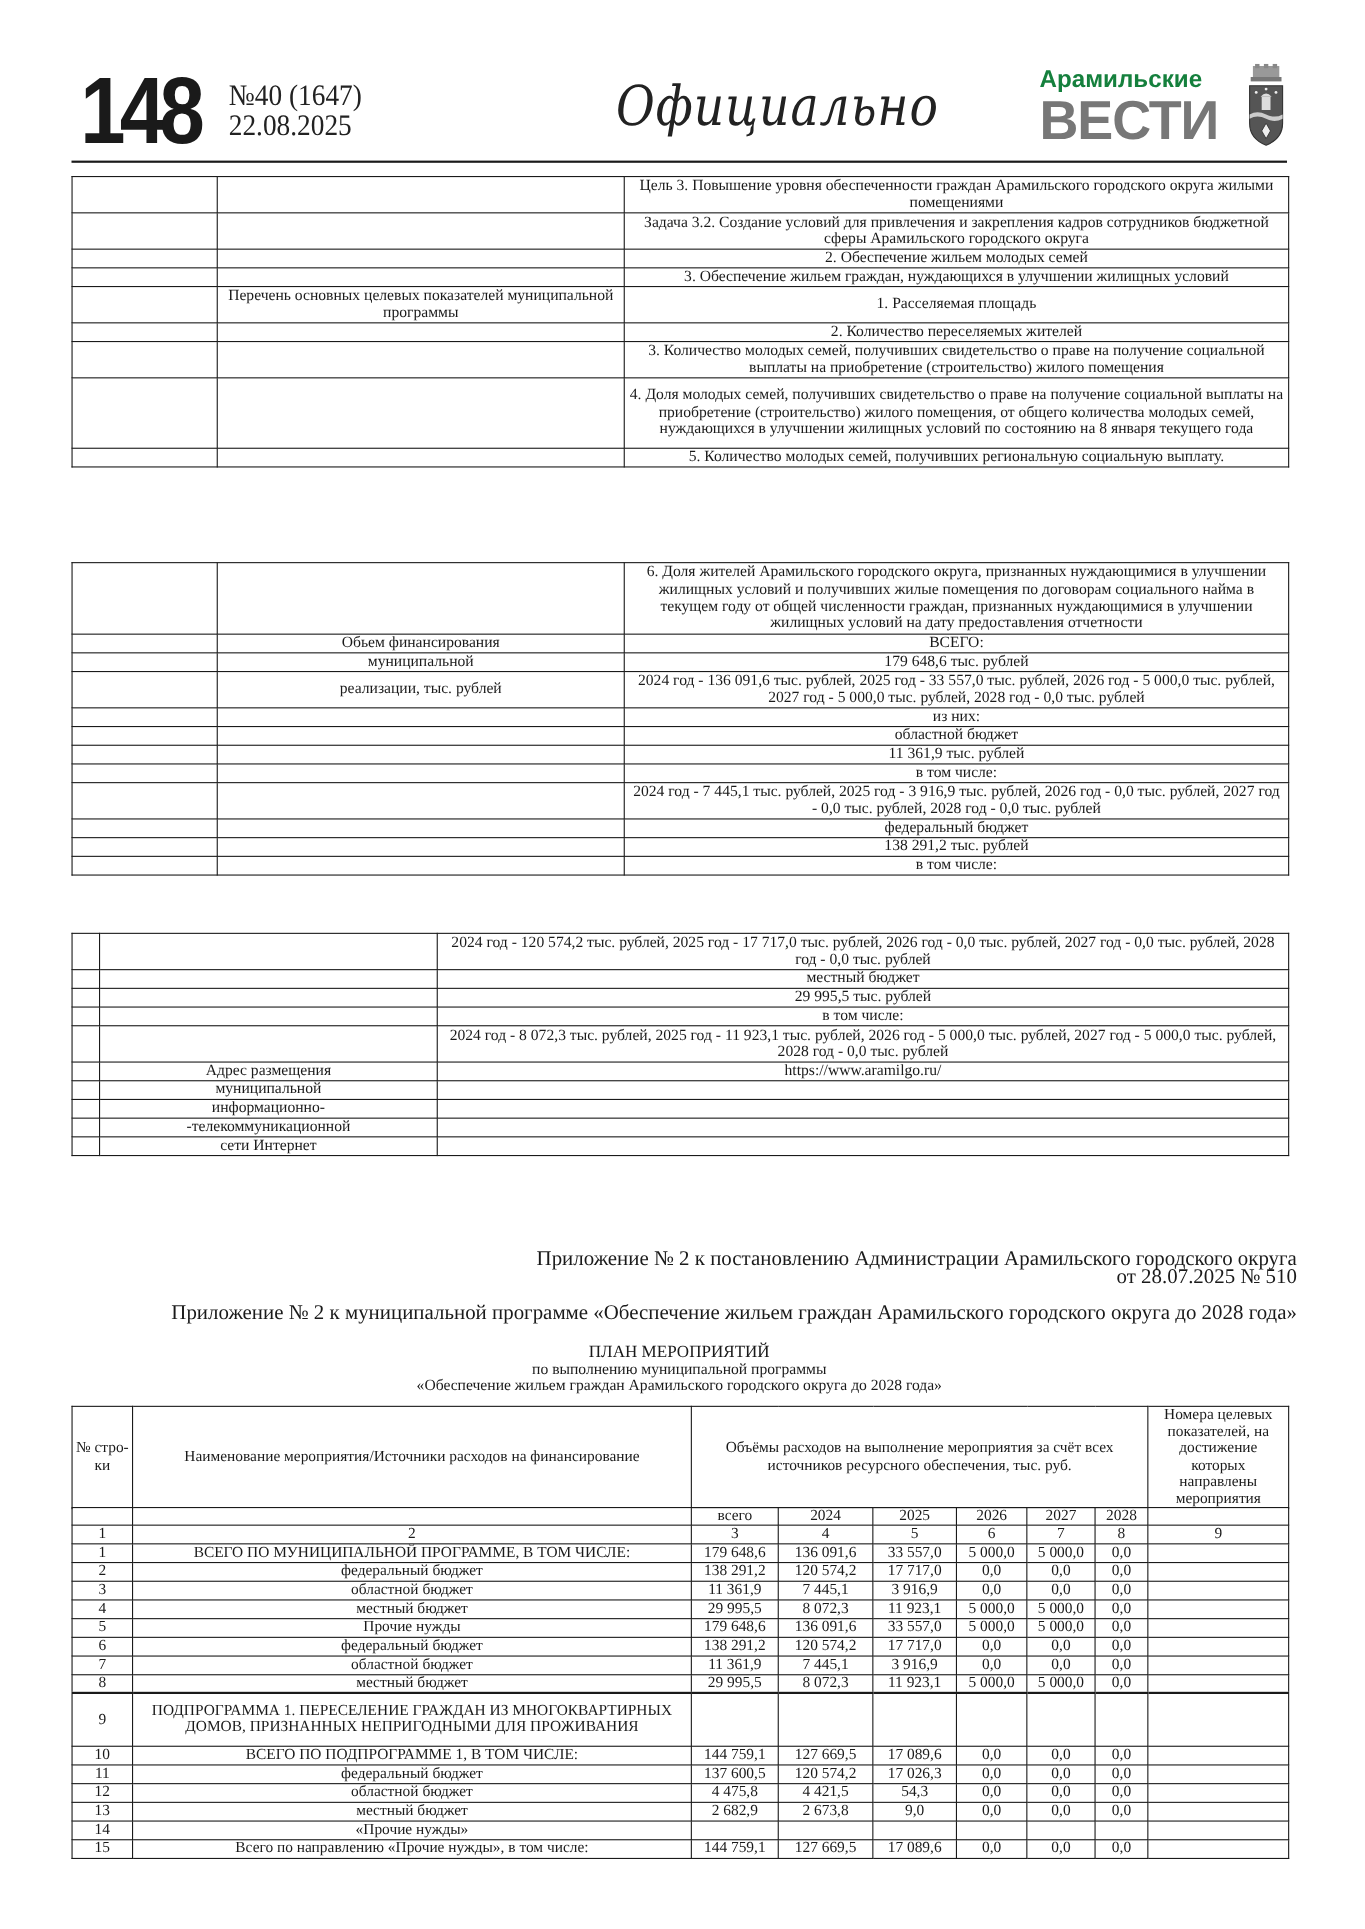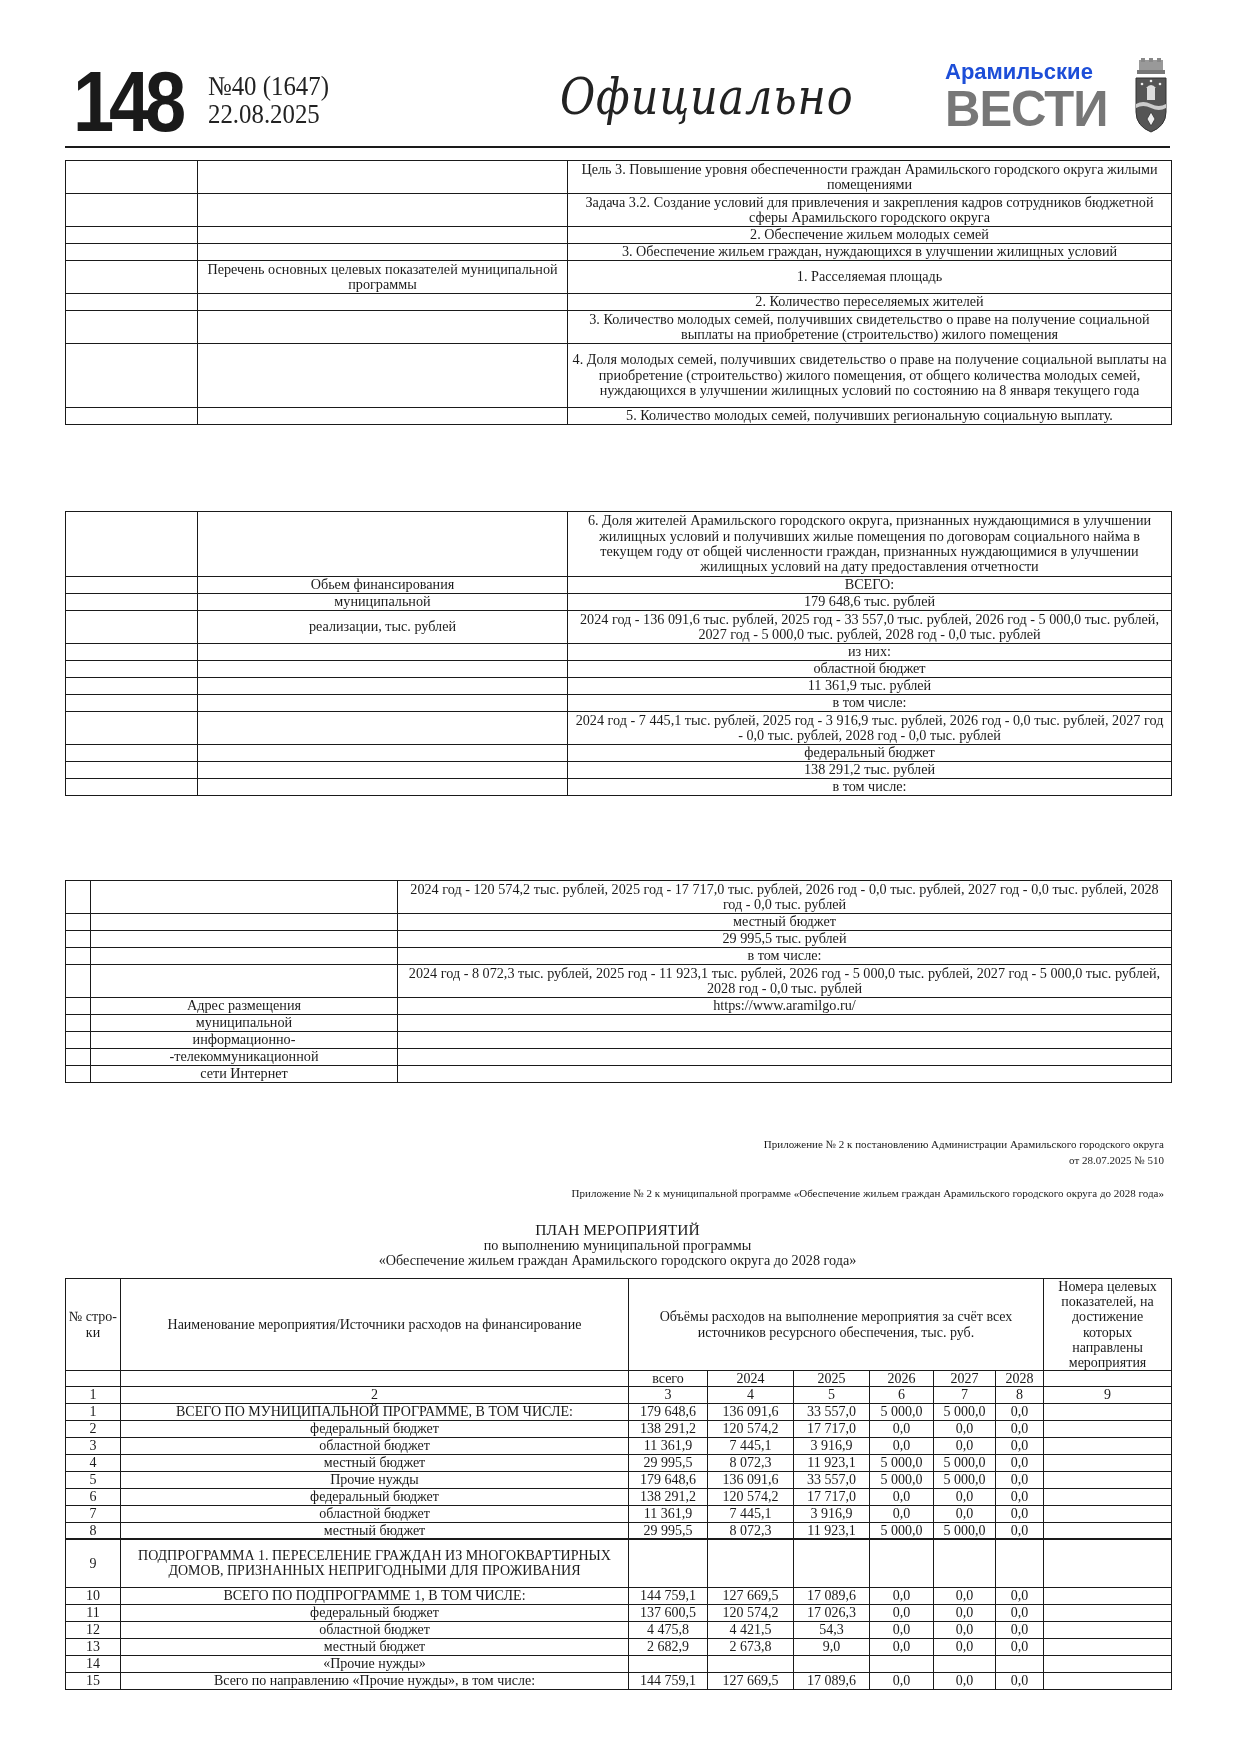--- a/index.html
+++ b/index.html
@@ -4,35 +4,35 @@
 <style>
   html, body { margin: 0; padding: 0; background: #ffffff; }
   body { width: 1241px; height: 1754px; position: relative; overflow: hidden;
          font-family: "Liberation Serif", "DejaVu Serif", serif; color: #1a1a1a; }
   .masthead { position: absolute; left: 65px; top: 50px; width: 1105px; height: 98px; }
   .page-num { position: absolute; left: 8px; top: 8px; font-family: "Liberation Sans", "DejaVu Sans", sans-serif;
               font-weight: bold; font-size: 86px; line-height: 86px; letter-spacing: -6px; color: #1a1a1a; transform: scaleX(0.86); transform-origin: left top; }
   .issue { position: absolute; left: 143px; top: 22px; font-family: "Liberation Serif", serif; font-size: 27px; line-height: 28px; color: #222; transform: scaleX(0.92); transform-origin: left top; }
   .section { position: absolute; left: 495px; top: 18px; font-family: "DejaVu Serif", serif; font-style: italic; font-size: 50px; color: #222; letter-spacing: 1px; transform: scaleX(0.86); transform-origin: left top; }
   .brand { position: absolute; left: 880px; top: 10px; width: 180px; }
-  .brand-top { font-family: "Liberation Sans", "DejaVu Sans", sans-serif; font-weight: bold; font-size: 22px; color: #1d4ed8; line-height: 24px; }
+  .brand-top { font-family: "Liberation Sans", "DejaVu Sans", sans-serif; font-weight: bold; font-size: 22px; color: #15803d; line-height: 24px; }
   .brand-main { font-family: "Liberation Sans", "DejaVu Sans", sans-serif; font-weight: bold; font-size: 50px; line-height: 50px; color: #777; letter-spacing: -1px; transform: scaleX(0.98); transform-origin: left top; }
   .crest { position: absolute; left: 1068px; top: 8px; width: 36px; height: 76px; }
   .rule { position: absolute; left: 65px; top: 146px; width: 1105px; height: 2px; background: #1a1a1a; }
 
   table.grid { position: absolute; border-collapse: collapse; table-layout: fixed; left: 65px; width: 1106px; }
   table.grid td { border: 1px solid #1a1a1a; padding: 0 4px; font-size: 14.2px; line-height: 15.4px; text-align: center; vertical-align: middle; overflow: hidden; }
   .t1 { top: 160px; }
   .t2 { top: 511px; }
-  .t3 { top: 880px; }
+  .t3 { top: 848px; }
   .t4 { top: 1278px; }
   table.grid.t4 td { font-size: 14px; line-height: 15.2px; padding: 0 2px; }
   .t4 tr.sep td { border-top: 2px solid #1a1a1a; }
 
-  .note { position: absolute; right: 77px; text-align: right; font-size: 11px; line-height: 15.5px; }
+  .note { position: absolute; right: 62px; text-align: right; font-size: 19px; line-height: 15.5px; }
   .n1 { top: 1137px; }
   .n2 { top: 1186px; }
   .plan { position: absolute; left: 65px; width: 1105px; text-align: center; font-size: 14.2px; line-height: 14.5px; }
   .plan .h { font-size: 15.5px; line-height: 17px; }
   .p1 { top: 1221px; }
 </style>
 </head>
 <body>
 
 <div class="masthead">

